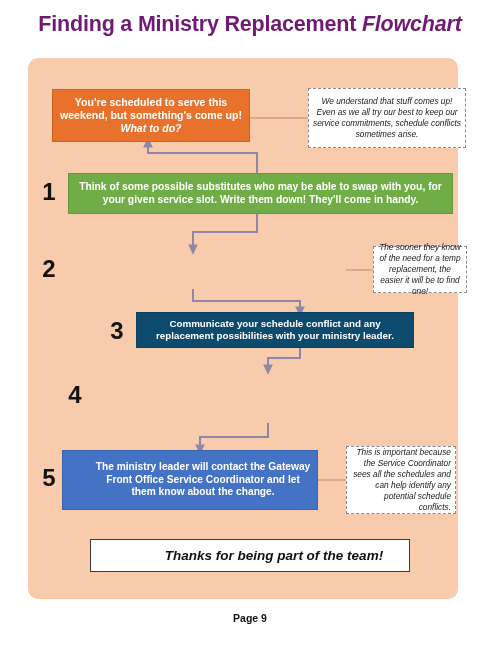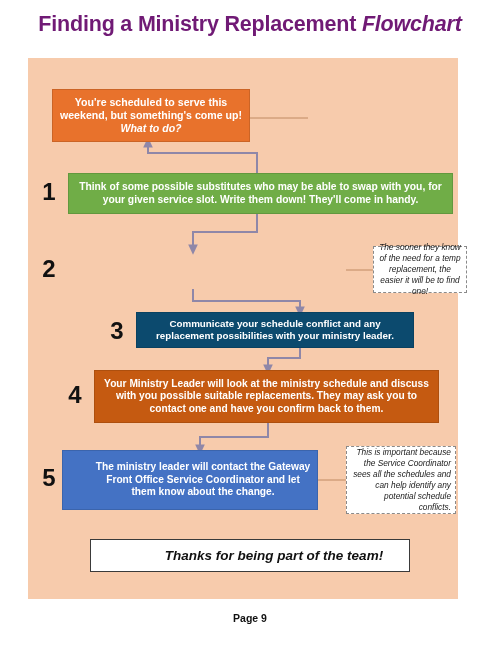--- a/index.html
+++ b/index.html
@@ -17,20 +17,21 @@
     font-weight:bold;
     color:#701a75;
     letter-spacing:-0.2px;
   }
   #page-title .ital{font-style:italic;}
   #canvas{
     position:absolute;
     left:28px;top:58px;
     width:430px;height:541px;
     background:#F7CBAC;
+    border-radius:10px;
   }
   
   .box{
     position:absolute;
     box-sizing:border-box;
     color:#ffffff;
     font-weight:bold;
     text-align:center;
     display:flex;
     align-items:center;
@@ -129,29 +130,29 @@
   </div>
 
   <div class="stepnum" style="left:8px;top:199px;">2</div>
 
   <div class="stepnum" style="left:76px;top:261px;">3</div>
   <div class="box" style="left:108px;top:254px;width:278px;height:36px;font-size:9.8px;background:#0c4a6e;">
     <div>Communicate your schedule conflict and any replacement possibilities with your ministry leader.</div>
   </div>
 
   <div class="stepnum" style="left:34px;top:325px;">4</div>
-  <div class="box" style="left:66px;top:312px;width:345px;height:53px;font-size:10.2px;background:#C55A11;">
-    <div>Your Ministry Leader will look at the ministry schedule and discuss with you possible suitable replacements. They may ask you to contact one and have you confirm back to them.</div>
-  </div>
 
   <div class="stepnum" style="left:8px;top:408px;">5</div>
   <div class="box" style="left:34px;top:392px;width:256px;height:60px;font-size:10.2px;background:#4472C4;padding-left:32px;">
     <div>The ministry leader will contact the Gateway Front Office Service Coordinator and let them know about the change.</div>
   </div>
 
+  <div class="callout" style="left:280px;top:30px;width:158px;height:60px;">
+    <div>We understand that stuff comes up! Even as we all try our best to keep our service commitments, schedule conflicts sometimes arise.</div>
+  </div>
 
   <div class="callout" style="left:345px;top:188px;width:94px;height:47px;">
     <div>The sooner they know of the need for a temp replacement, the easier it will be to find one!</div>
   </div>
 
   <div class="callout" style="left:318px;top:388px;width:110px;height:68px;text-align:right;">
     <div>This is important because the Service Coordinator sees all the schedules and can help identify any potential schedule conflicts.</div>
   </div>
 
   <div id="thanks" style="left:62px;top:481px;width:320px;height:33px;">

